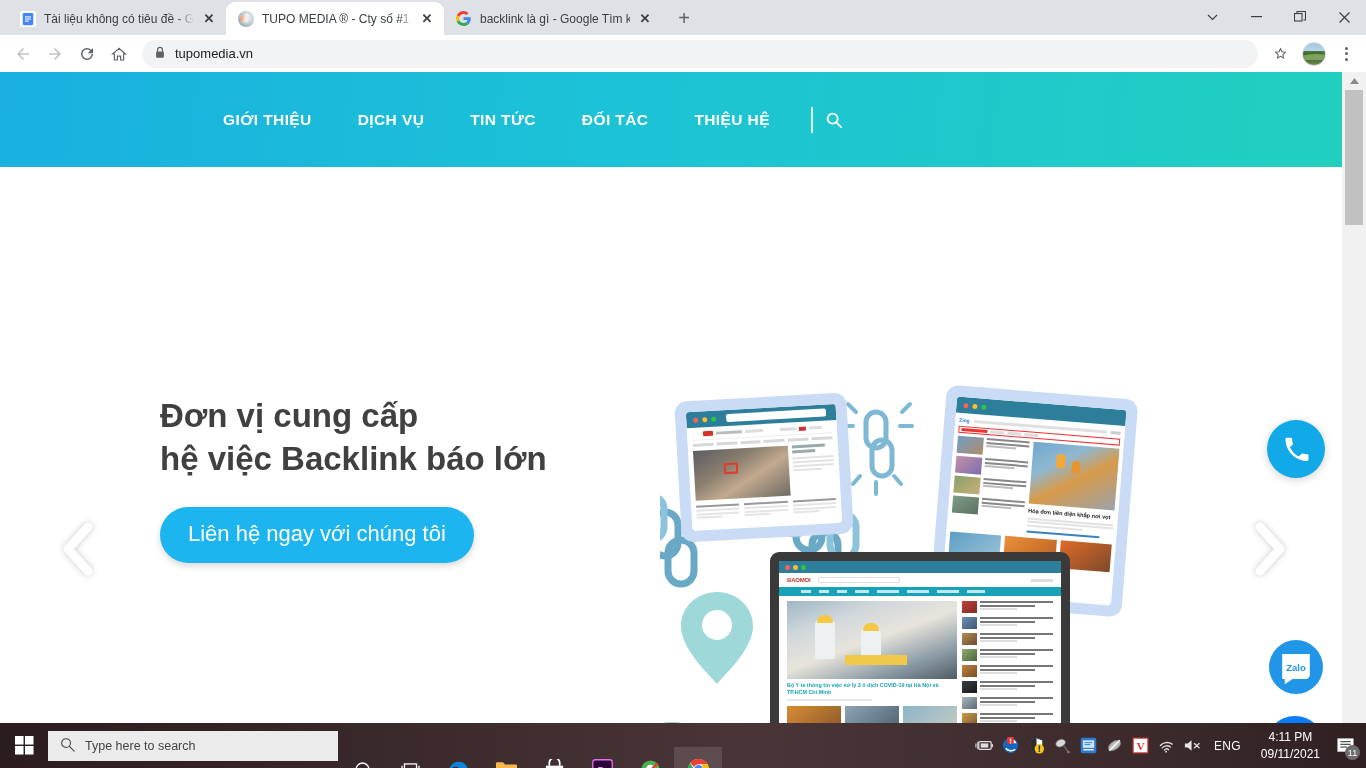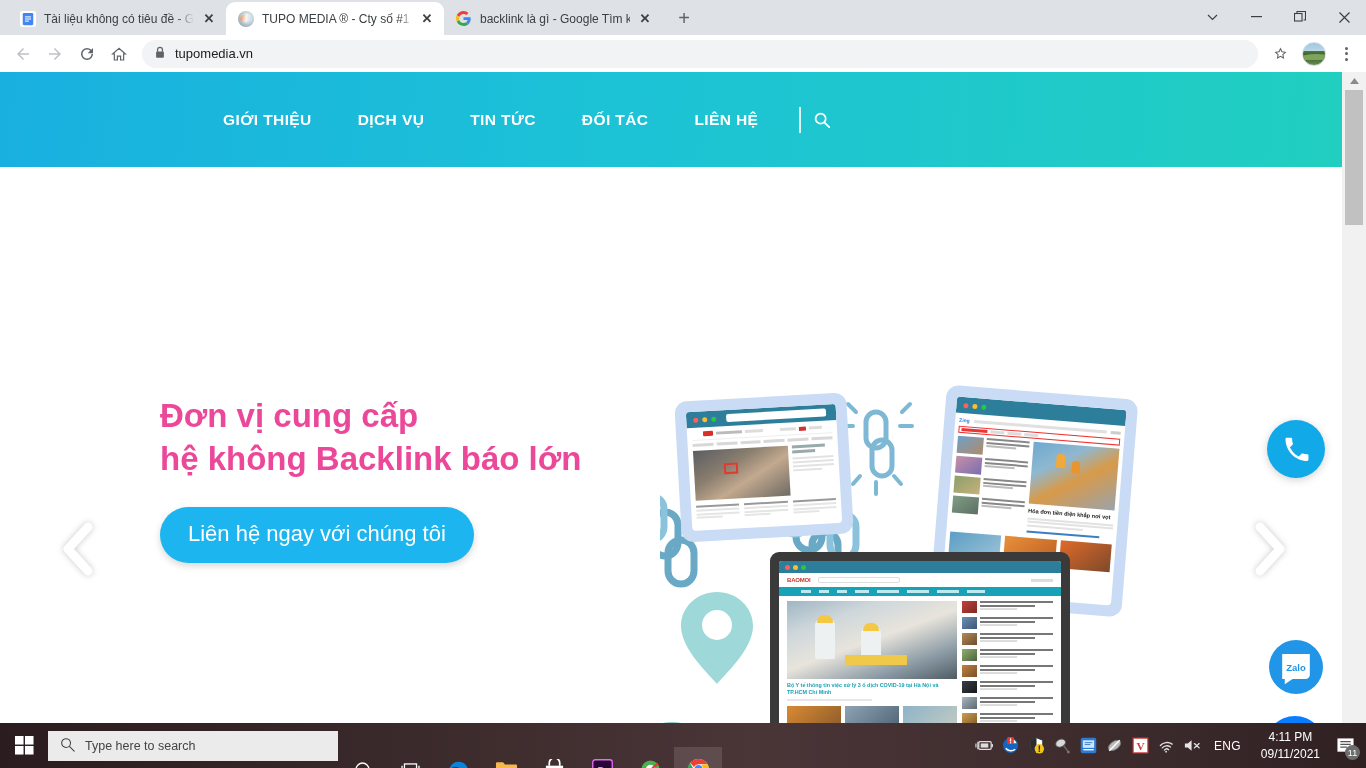--- a/index.html
+++ b/index.html
@@ -82,21 +82,21 @@
   .nav a {
     color: #fff; font-size: 15.5px; font-weight: 700; letter-spacing: .4px;
     text-decoration: none; padding: 0 23px; white-space: nowrap;
   }
   .nav-sep { width: 2px; height: 26px; background: rgba(255,255,255,.85); margin: 0 12px 0 18px; }
   .nav-search { color:#fff; display:flex; align-items:center; padding-right: 8px;}
 
   
   .hero { position: relative; height: 556px; background: #fff; width: 1342px;}
   .hero-copy { position: absolute; left: 160px; top: 228px; }
-  .hero-h1 { font-size: 33px; line-height: 1.30; color: #ec4899; font-weight: 600; }
+  .hero-h1 { font-size: 33px; line-height: 1.30; color: #404040; font-weight: 600; }
   .cta {
     display: inline-block; margin-top: 26px; background: #1db5ef; color: #fff;
     font-size: 22px; padding: 14px 28px 16px; border-radius: 34px; border: none;
     box-shadow: 0 3px 7px rgba(0,0,0,.16); font-family: "Liberation Sans", sans-serif;
   }
   .arrow { position: absolute; color: #fff; filter: drop-shadow(0 0 3px rgba(0,0,0,.22)); }
   .arrow.left { left: 56px; top: 352px; }
   .arrow.right { left: 1248px; top: 352px; }
 
   
@@ -261,37 +261,37 @@
 
   <div class="viewport">
 
     <div class="site-header">
 
       <nav class="nav">
         <a href="#">GIỚI THIỆU</a>
         <a href="#">DỊCH VỤ</a>
         <a href="#">TIN TỨC</a>
         <a href="#">ĐỐI TÁC</a>
-        <a href="#">LIÊN HỆ</a>
+        <a href="#">THIỆU HỆ</a>
         <span class="nav-sep"></span>
         <span class="nav-search">
           <svg width="18" height="18" viewBox="0 0 20 20">
               <circle cx="8.5" cy="8.5" r="5.6" stroke="#fff" stroke-width="2" fill="none"></circle>
               <path d="M12.8 12.8L18 18" stroke="#fff" stroke-width="2" stroke-linecap="round"></path>
             </svg>
         </span>
       </nav>
     </div>
 
     <div class="hero">
 
       <div class="hero-copy">
         <div class="hero-h1">
           <div>Đơn vị cung cấp</div>
-          <div>hệ không Backlink báo lớn</div>
+          <div>hệ việc Backlink báo lớn</div>
         </div>
         <button class="cta">Liên hệ ngay với chúng tôi</button>
       </div>
 
       <div class="arrow left">
         <svg width="44" height="60" viewBox="0 0 44 60">
             <path d="M32 8L12 30l20 22" stroke="#fff" stroke-width="9" fill="none" stroke-linecap="round" stroke-linejoin="round"></path>
           </svg>
       </div>
       <div class="arrow right">

